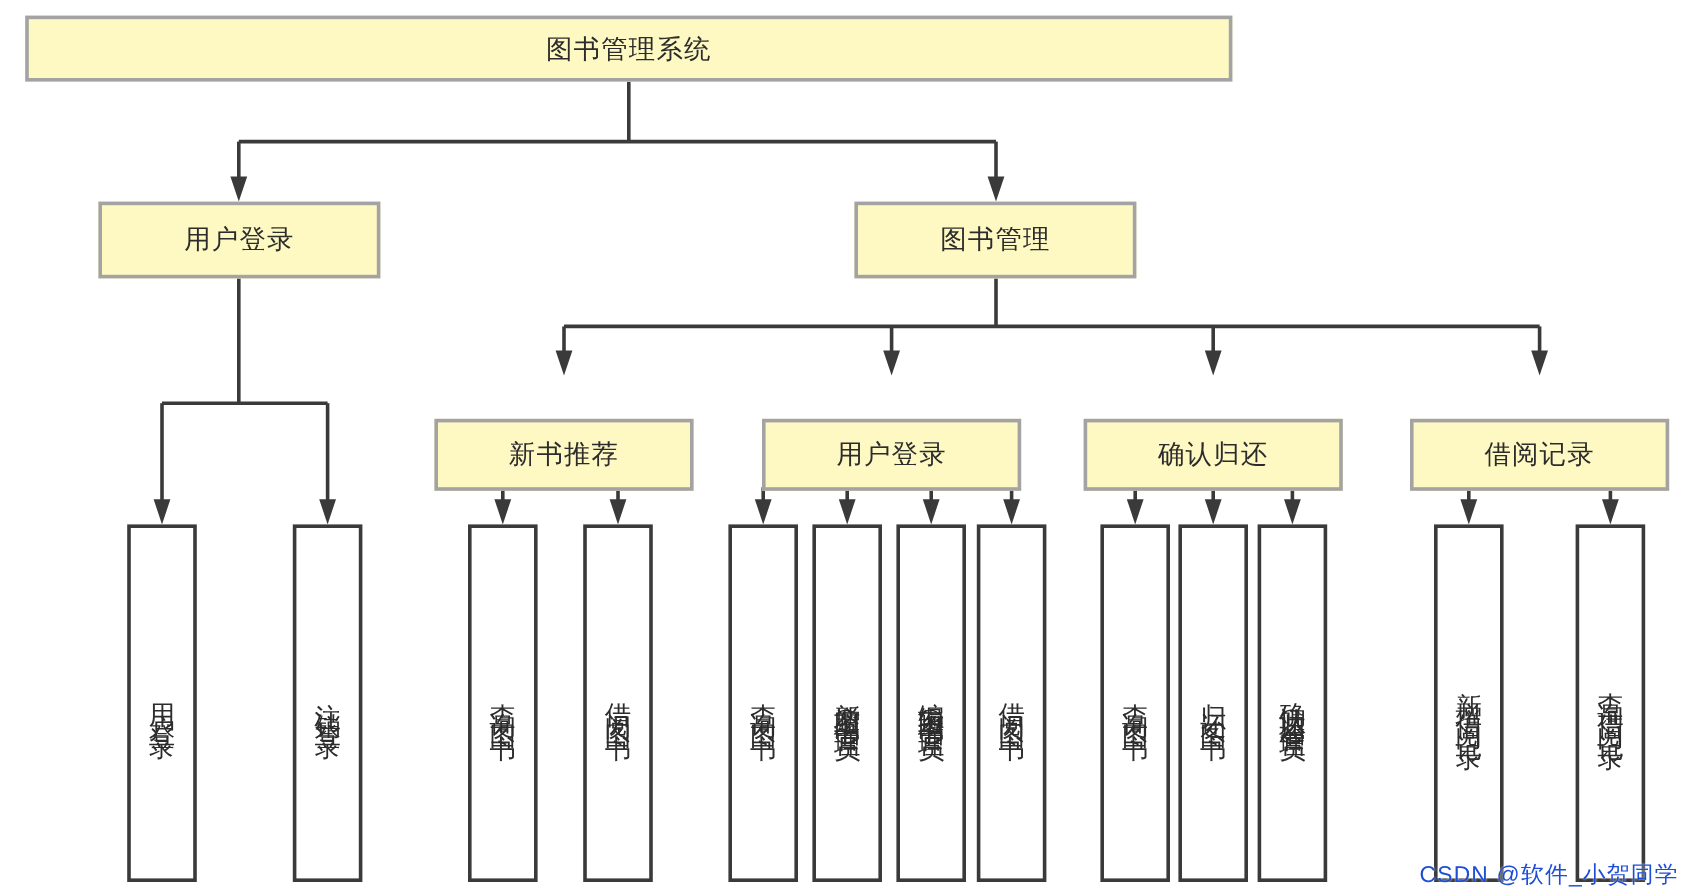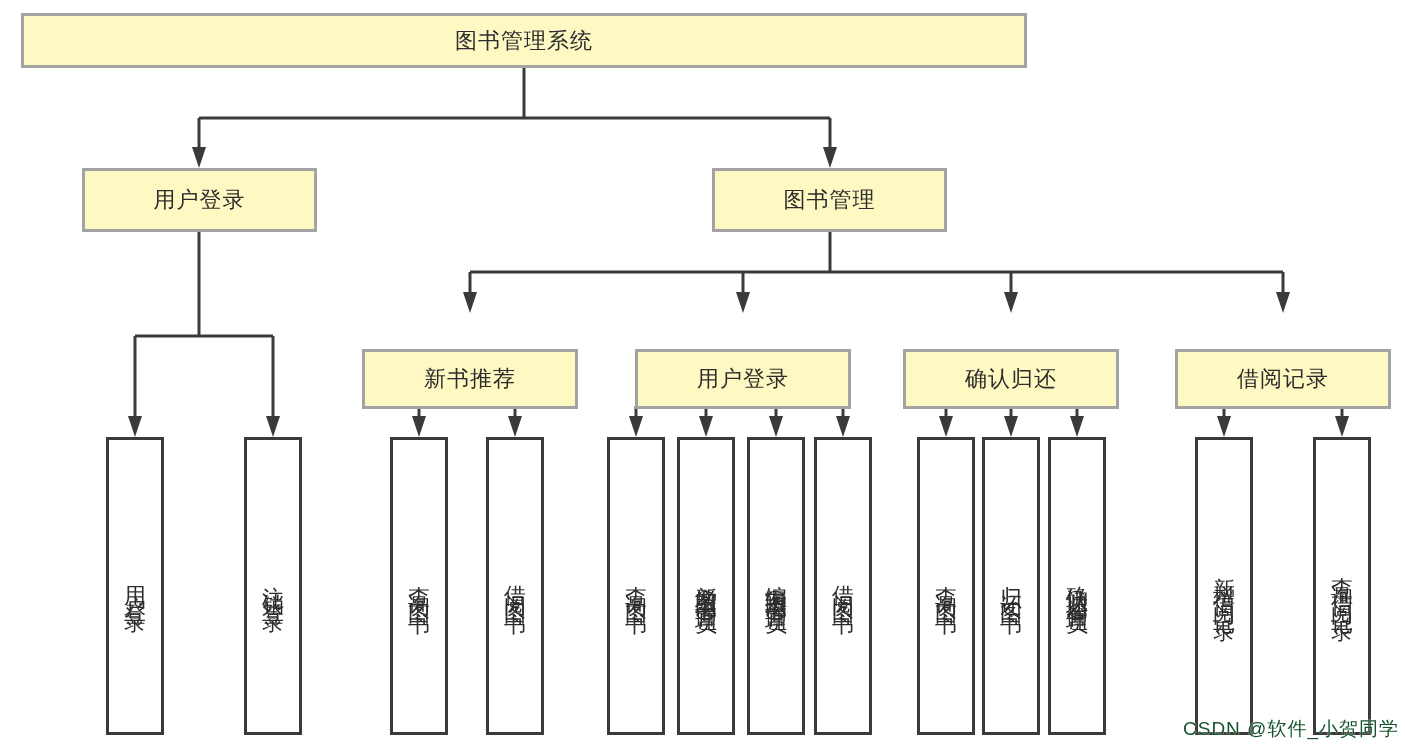--- a/index.html
+++ b/index.html
@@ -68,21 +68,21 @@
     white-space: nowrap;
   }
   .leaf.tight .vtext {
     letter-spacing: 4px;
   }
   .watermark {
     position: absolute;
     left: 1183px;
     top: 716px;
     font-size: 19px;
-    color: #14532d;
+    color: #1d4ed8;
     letter-spacing: 1px;
     z-index: 10;
     text-shadow: 0 0 2px #ffffff;
     white-space: nowrap;
   }
 </style>
 </head>
 <body>
 
 <div class="canvas">

